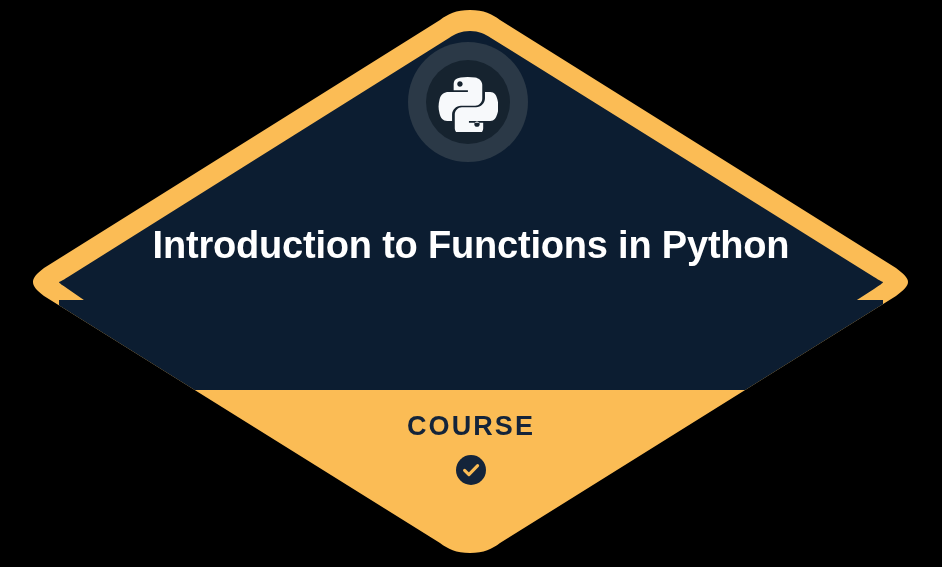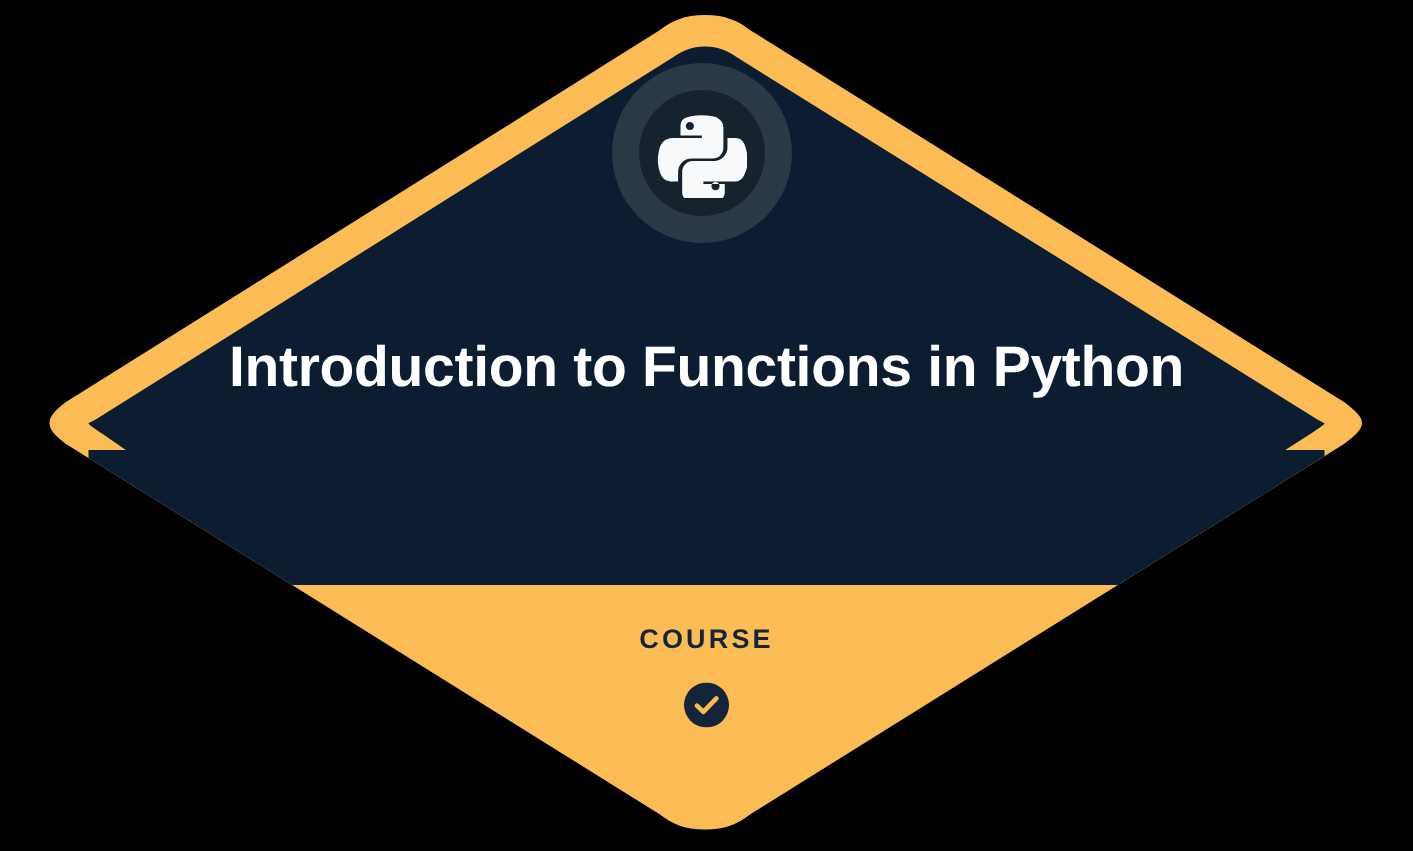--- a/index.html
+++ b/index.html
@@ -83,21 +83,21 @@
   
   #completion-block {
     position: absolute;
     left: 231px;
     top: 408px;
     width: 480px;
     text-align: center;
   }
   #completion-label {
     color: #14243a;
-    font-size: 18px;
+    font-size: 27px;
     line-height: 36px;
     font-weight: bold;
     letter-spacing: 2.1px;
     font-family: "Liberation Sans", sans-serif;
   }
   #completion-check {
     margin: 11px auto 0 auto;
     width: 30px;
     height: 30px;
     display: block;

